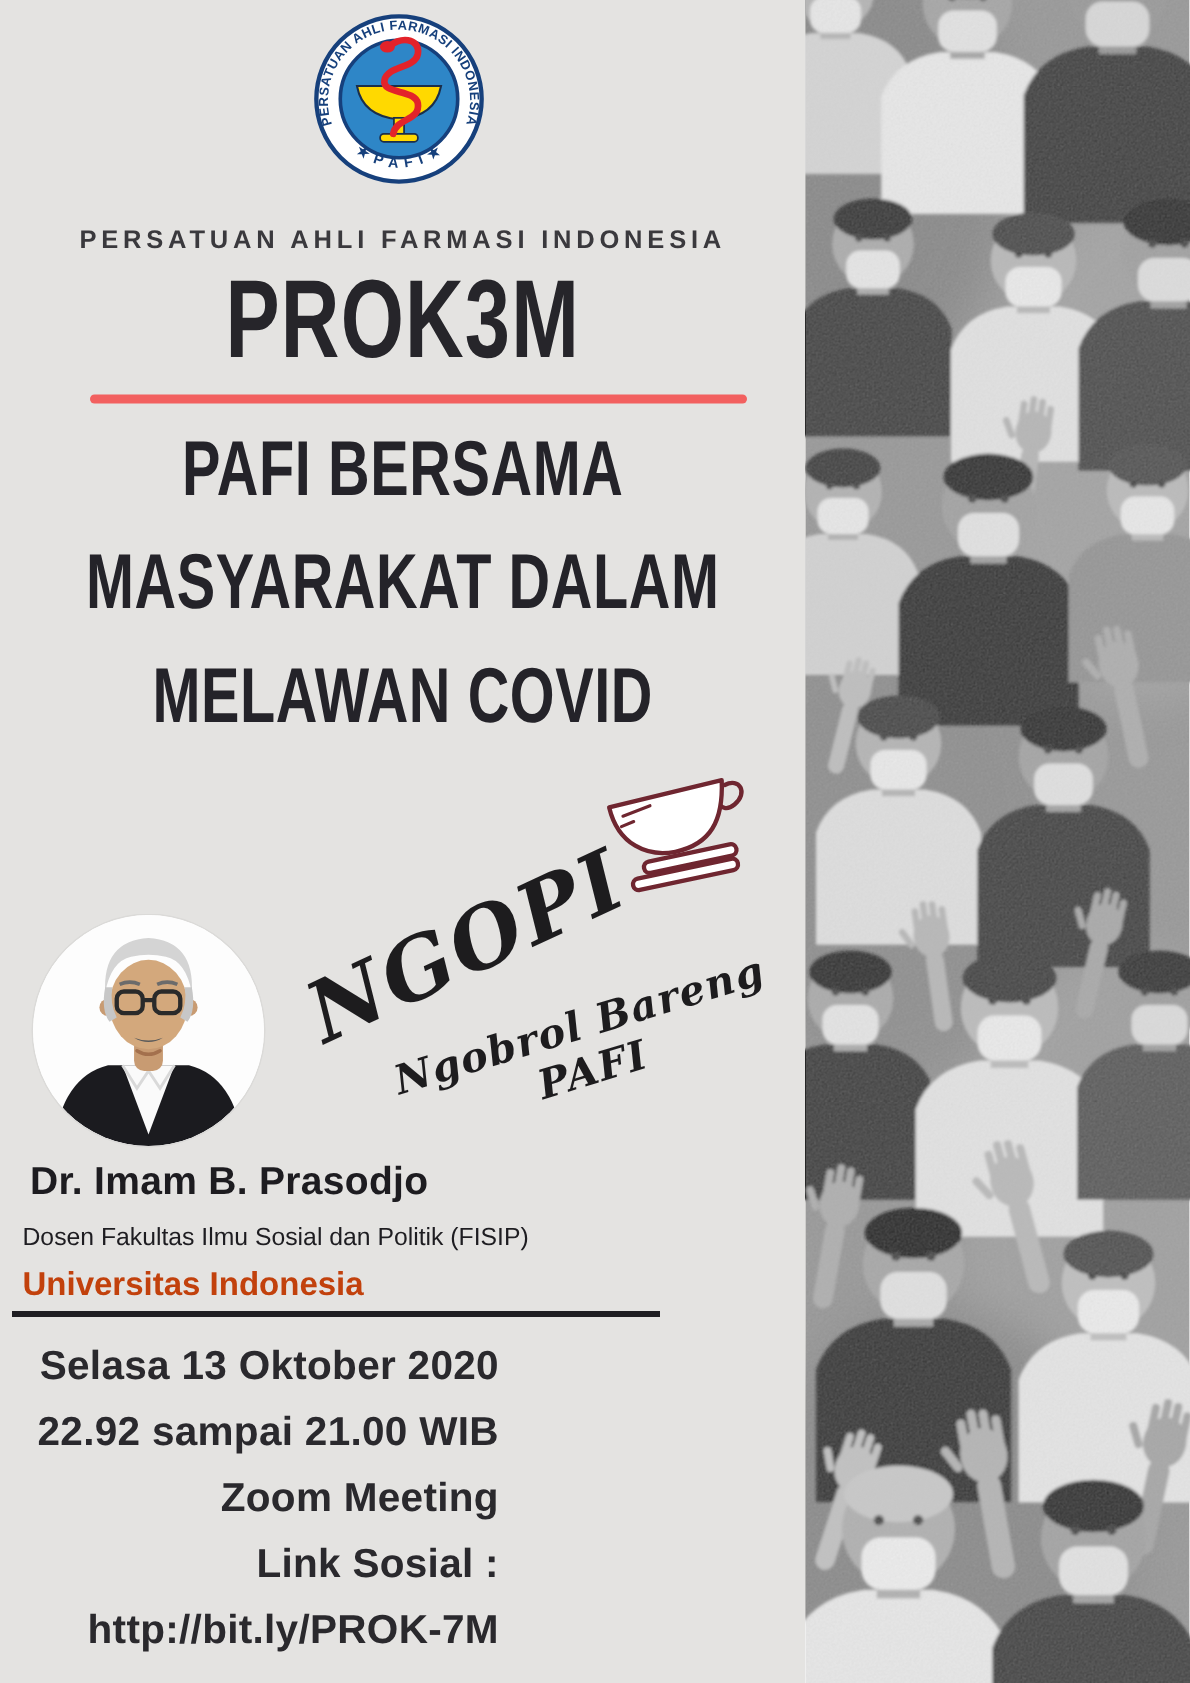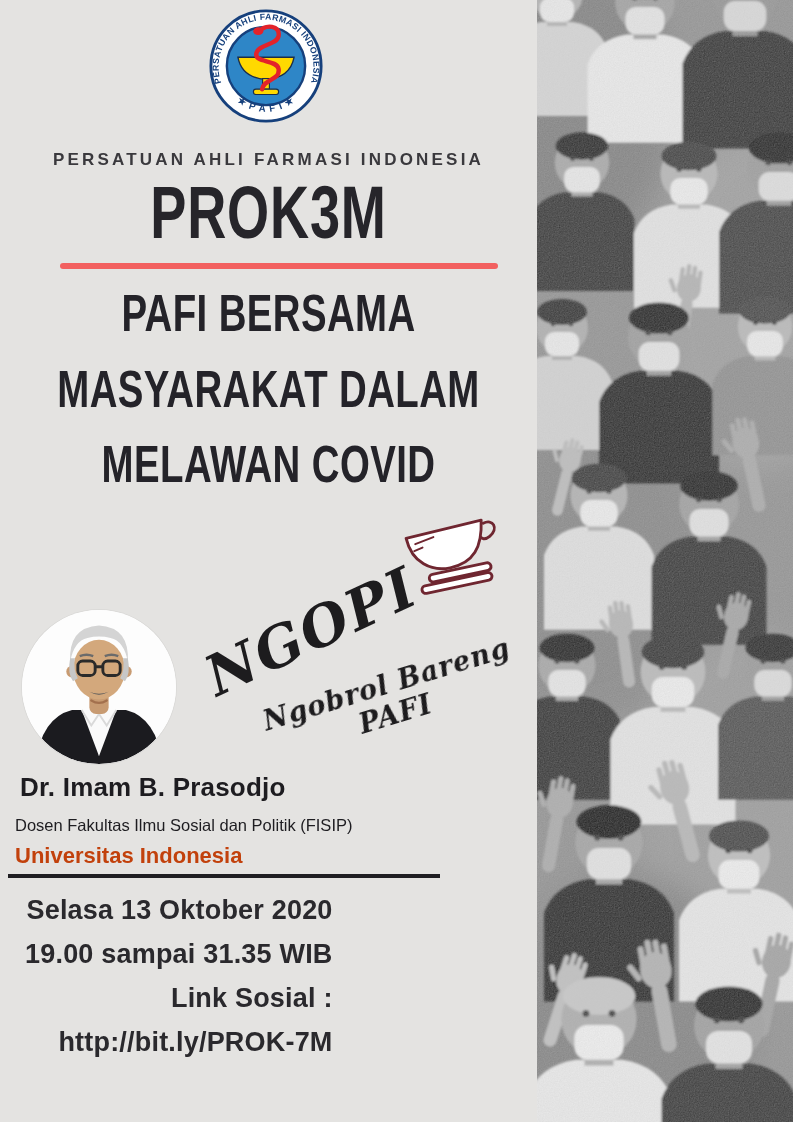--- a/index.html
+++ b/index.html
@@ -227,18 +227,19 @@
     </svg>
   </div>
   <div class="speaker-name">Dr. Imam B. Prasodjo</div>
   <div class="speaker-role1">Dosen Fakultas Ilmu Sosial dan Politik (FISIP)</div>
   <div class="speaker-role2">Universitas Indonesia</div>
 
   <div class="black-rule"></div>
 
   <div class="details">
     <div>Selasa 13 Oktober 2020</div>
-    <div>19.00 sampai 31.35 WIB</div>
+    <div>22.92 sampai 21.00 WIB</div>
+    <div>Zoom Meeting</div>
     <div>Link Sosial :</div>
     <div>http://bit.ly/PROK-7M</div>
   </div>
 
 </div>
 
 </body></html>

